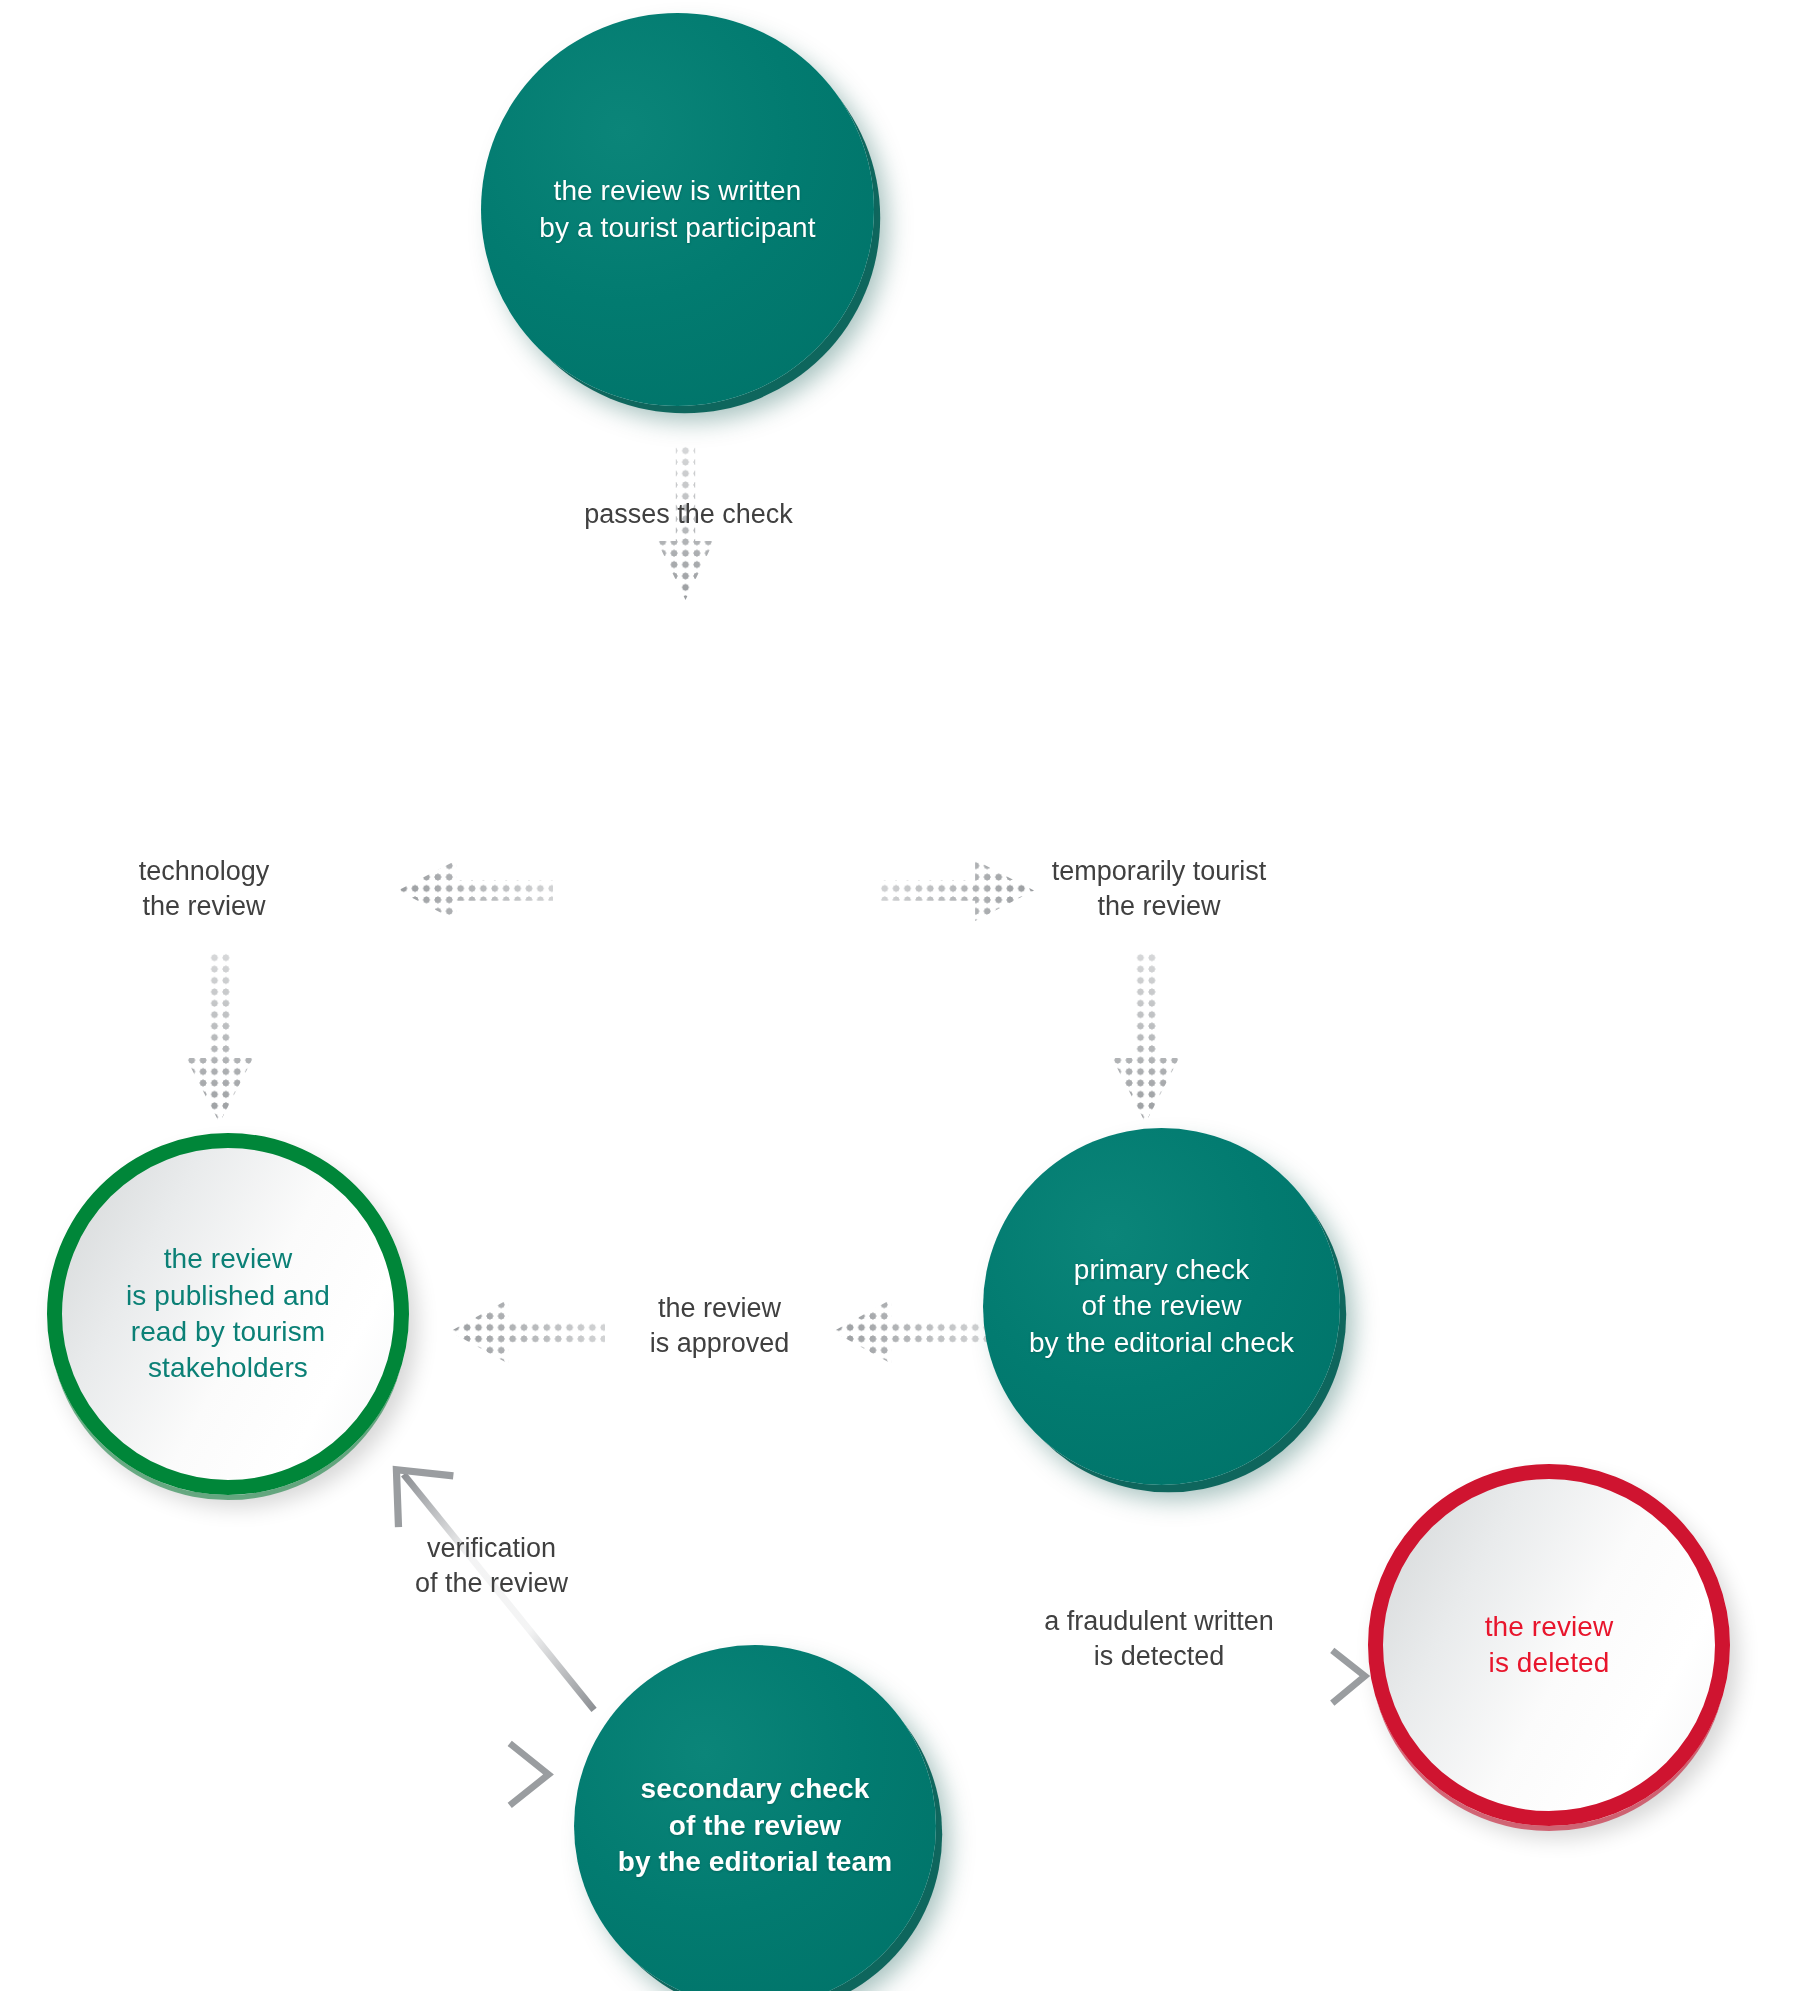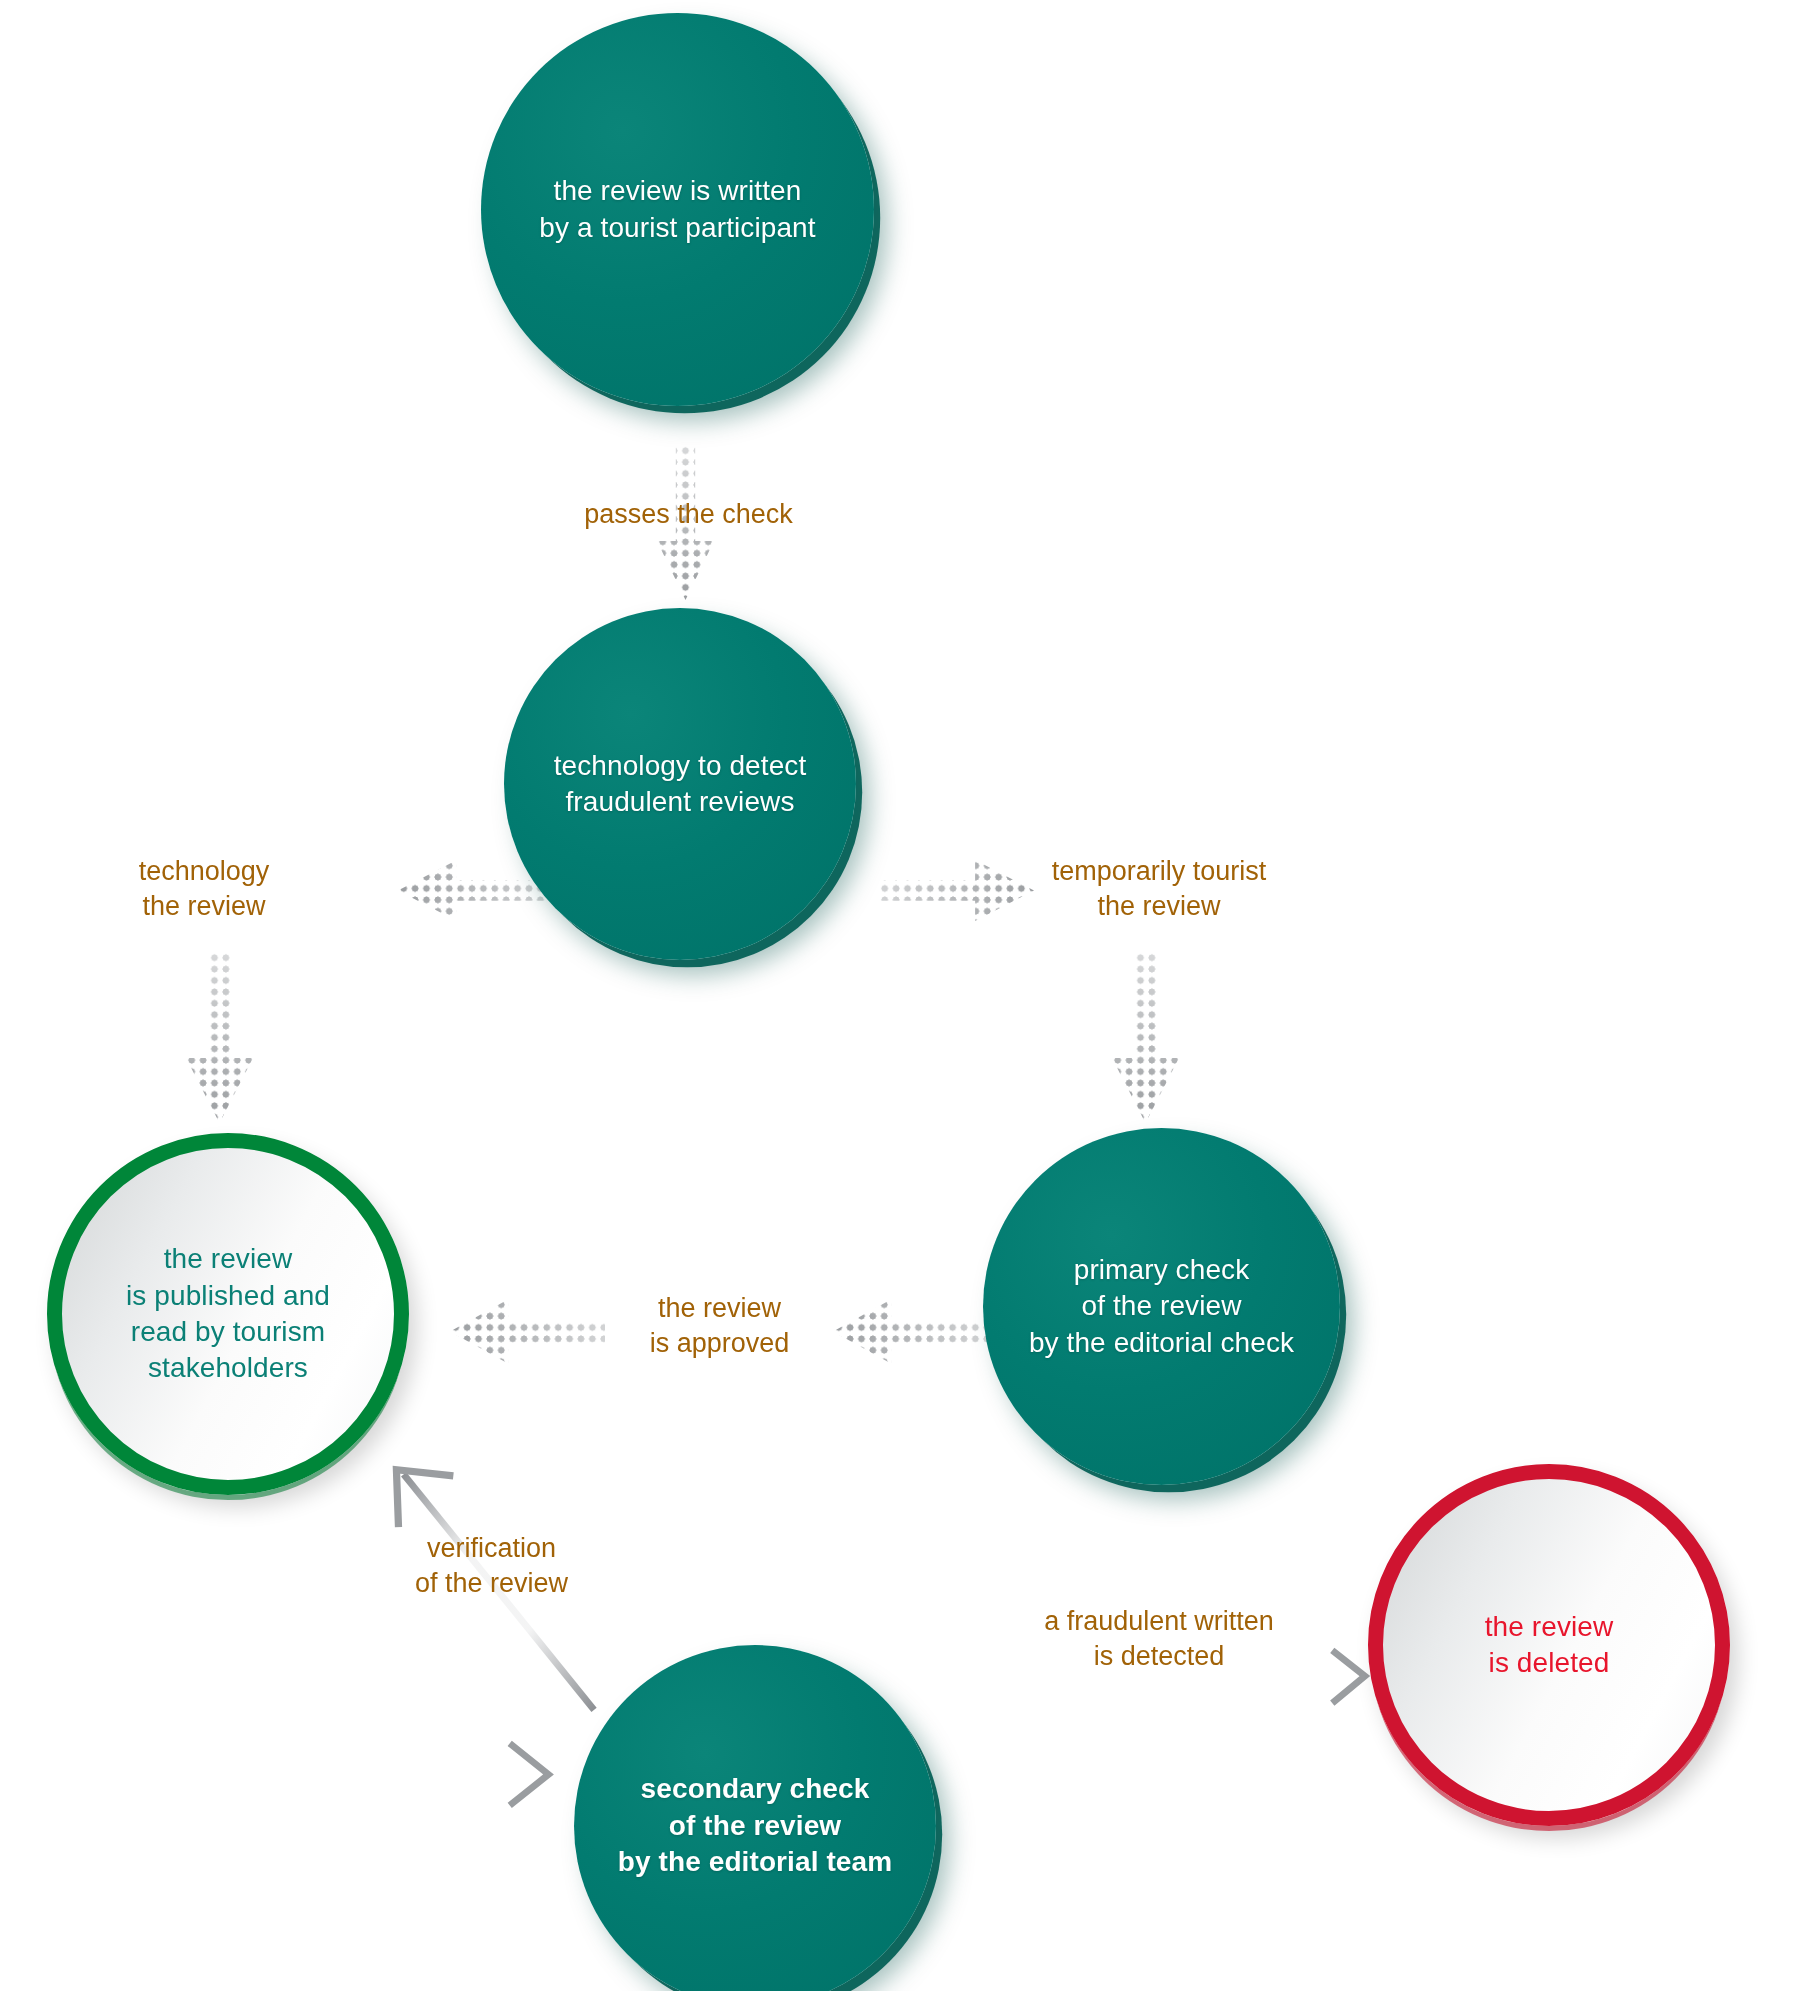--- a/index.html
+++ b/index.html
@@ -72,21 +72,21 @@
     border: 15.5px solid #cf1430;
     box-shadow:
       0 7.2px 0 -2.1px rgba(196, 16, 44, 0.6),
       8.3px 12.4px 21px rgba(0,0,0,0.16);
   }
   .ring-red .node-label { color: #e8152c; }
 
   
   .edge-label {
     position: absolute;
-    color: #a16207;
+    color: #404040;
     font-size: 27px;
     line-height: 1.28;
     white-space: pre-line;
     text-align: center;
   }
 
   
   .dot-arrow {
     position: absolute;
     background-image: radial-gradient(circle at 50% 50%, #9a9da0 40%, rgba(154,157,160,0) 44%);
@@ -170,24 +170,20 @@
 
   <div class="dot-arrow arrow-left fade-left" style="left:450px; top:1299px; width:155px; height:65px;"></div>
 
   <div class="dot-arrow arrow-left fade-left" style="left:833px; top:1299px; width:155px; height:65px;"></div>
 
   <div class="node node-teal" style="left:481px; top:13px; width:393px; height:393px;">
     <span class="node-label">the review is written
 by a tourist participant</span>
   </div>
 
-  <div class="node node-teal" style="left:504px; top:608px; width:352px; height:352px;">
-    <span class="node-label">technology to detect
-fraudulent reviews</span>
-  </div>
 
   <div class="node node-ring ring-green" style="left:47px; top:1133px; width:362px; height:362px;">
     <span class="node-label">the review
 is published and
 read by tourism
 stakeholders</span>
   </div>
 
   <div class="node node-teal" style="left:983px; top:1128px; width:357px; height:357px;">
     <span class="node-label">primary check

